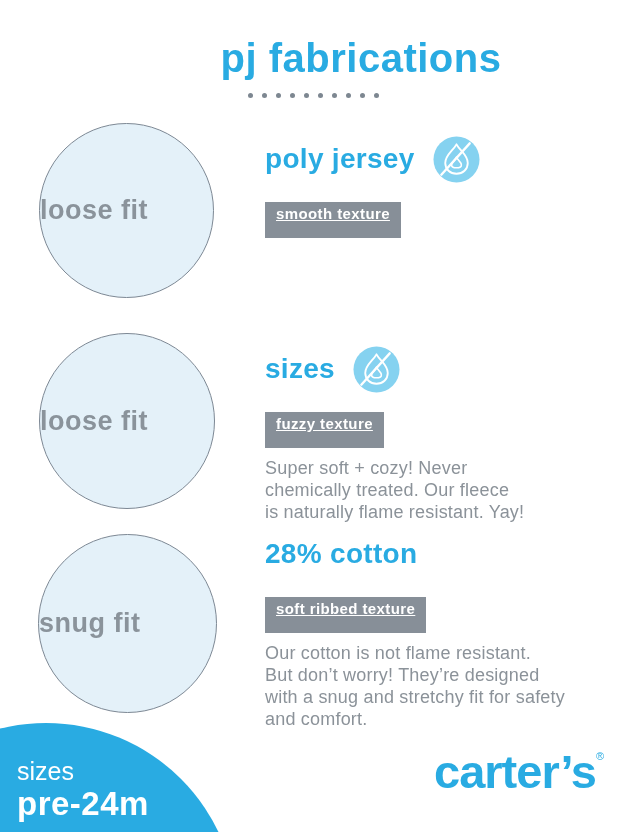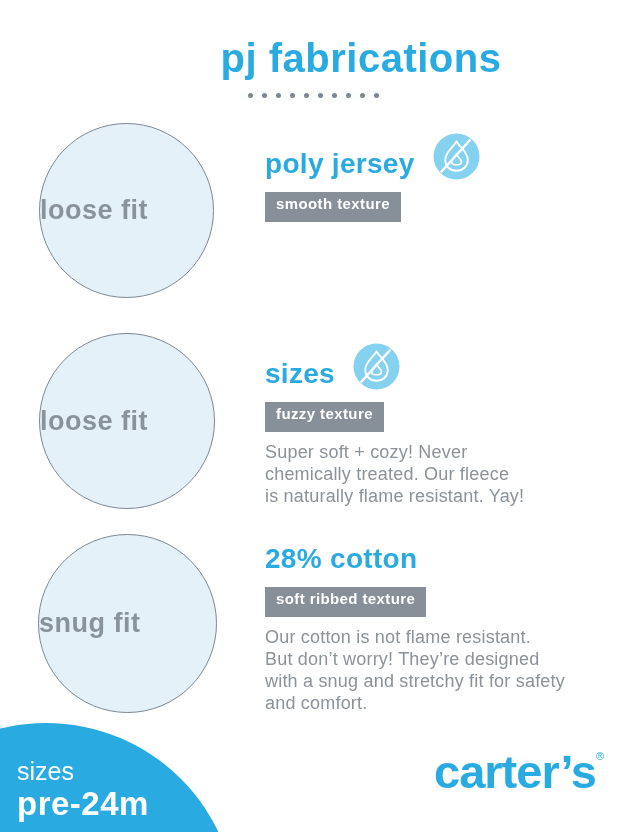--- a/index.html
+++ b/index.html
@@ -43,37 +43,37 @@
     color:#8a939b;
   }
   #circle-1{left:39px;top:123px;width:173px;height:173px;}
   #circle-2{left:39px;top:333px;width:174px;height:174px;}
   #circle-3{left:38px;top:534px;width:177px;height:177px;}
   
   .content{position:absolute;left:265px;width:350px;}
   #content-1{top:138px;}
   #content-2{top:348px;}
   #content-3{top:533px;}
-  .heading-row{display:flex;align-items:flex-end;gap:18px;height:42px;}
+  .heading-row{display:flex;align-items:center;gap:18px;height:42px;}
   .fabric-name{
     margin:0;font-size:28px;font-weight:700;letter-spacing:.3px;
     color:var(--cyan);white-space:nowrap;
   }
   .flame-wrap{width:47px;height:47px;flex:0 0 auto;}
   .flame-wrap svg{display:block;width:47px;height:47px;}
   .flame-wrap circle.bg{fill:var(--icon-blue);}
   .flame-wrap line,.flame-wrap path{
     stroke:var(--white);fill:none;
     stroke-linecap:round;stroke-linejoin:round;
   }
   .badge{
-    display:inline-block;margin-top:12px;
-    padding:3px 11px 10px;
+    display:inline-block;margin-top:22px;
+    padding:3px 11px 16px;
     background:var(--badge-bg);color:var(--white);
-    font-size:15px;font-weight:700;letter-spacing:.4px;
+    font-size:15px;font-weight:700;letter-spacing:.4px;text-decoration:underline;
   }
   .desc{
     margin:9px 0 0;
     font-size:18px;line-height:22px;letter-spacing:.2px;
     color:var(--text-gray);
     white-space:pre-line;
   }
   
   .sizes-blob{
     position:absolute;left:-145px;top:723px;

